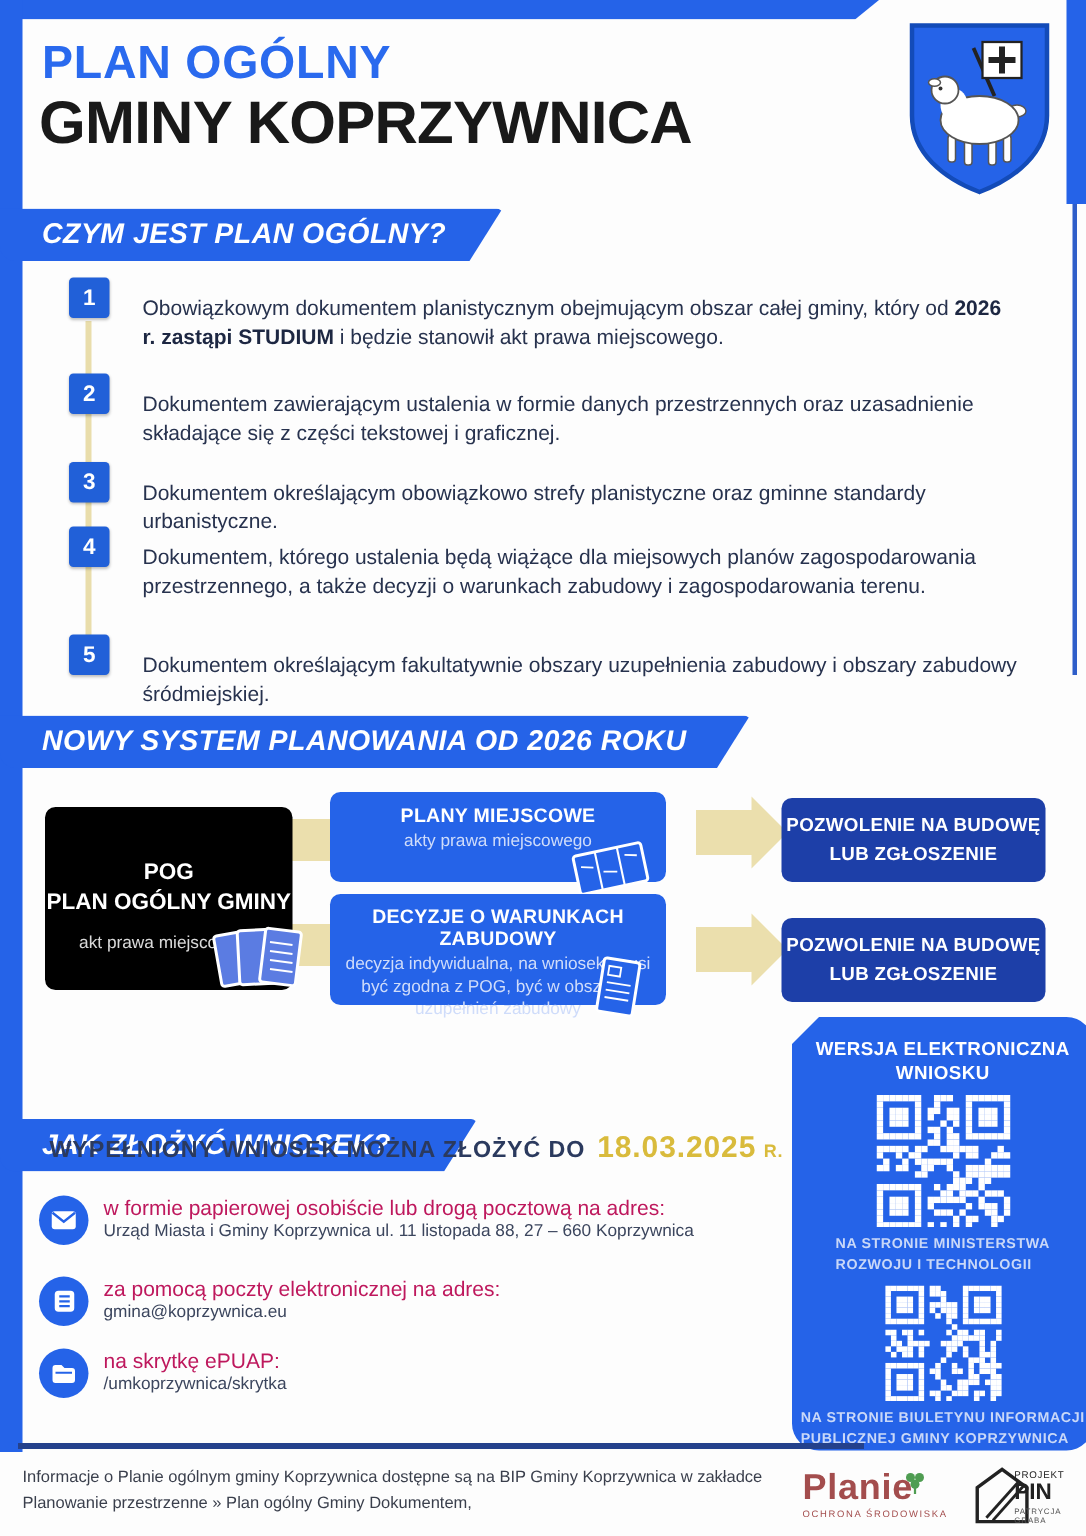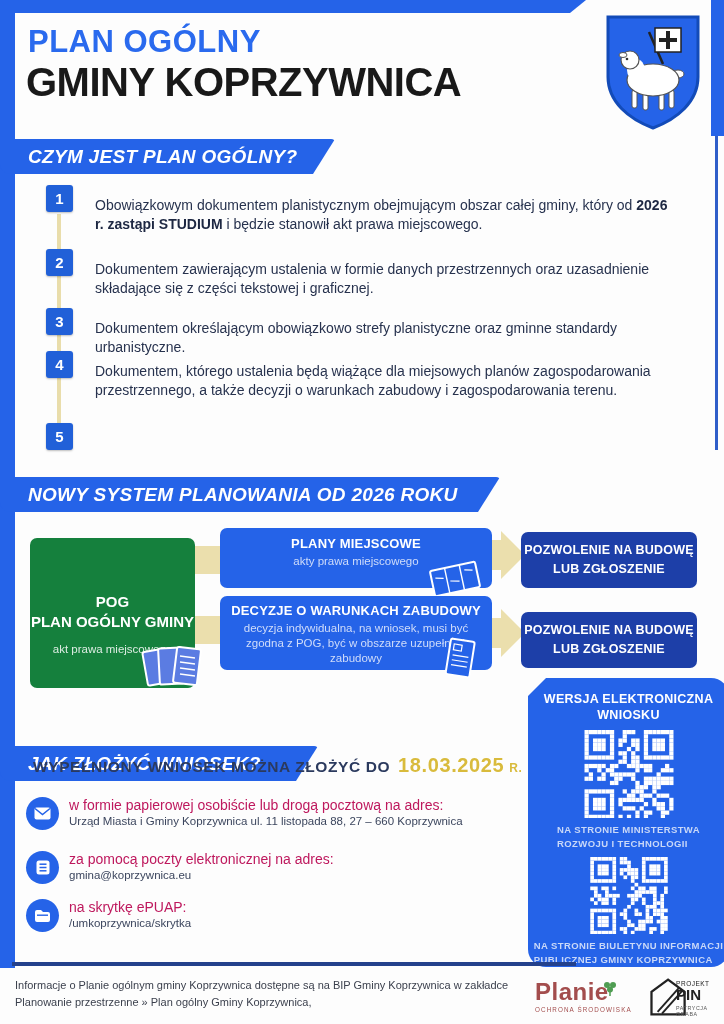--- a/index.html
+++ b/index.html
@@ -31,24 +31,24 @@
   .list-item{position:absolute;left:46px;width:632px;display:flex;align-items:flex-start;}
   .num-box{flex:0 0 27px;height:27px;margin-top:3px;background:#2160d8;border-radius:3px;
     color:#fff;font-weight:bold;font-size:15px;text-align:center;line-height:27px;
     box-shadow:0 1px 2px rgba(0,0,0,.25);}
   .item-text{margin-left:22px;font-size:14px;line-height:1.38;color:#27324e;}
   .item-text b{font-weight:bold;color:#1d2742;}
   #item-1{top:182px;}#item-2{top:246px;}#item-3{top:305px;}#item-4{top:348px;}#item-5{top:420px;}
   
   .diagram{position:absolute;left:0;top:520px;width:724px;height:165px;}
   .box{position:absolute;border-radius:7px;color:#fff;box-sizing:border-box;text-align:center;}
-  .box-pog{left:30px;top:18px;width:165px;height:150px;background:#15803d;padding-top:54px;}
+  .box-pog{left:30px;top:18px;width:165px;height:122px;background:#000000;padding-top:34px;}
   .box-pog .t{font-size:15px;font-weight:bold;line-height:1.3;}
   .box-pog .s{font-size:11.5px;color:rgba(255,255,255,.85);margin-top:12px;}
-  .box-mid{left:220px;width:272px;background:#2563e8;padding:8px 10px;}
+  .box-mid{left:220px;width:224px;background:#2563e8;padding:8px 10px;}
   .box-plans{top:8px;height:60px;}
   .box-dec{top:76px;height:74px;padding-top:7px;}
   .box-mid .t{font-size:13px;font-weight:bold;letter-spacing:.2px;}
   .box-mid .s{font-size:11.5px;color:#cfdcfa;margin-top:3px;line-height:1.3;}
   .box-right{left:521px;width:176px;height:56px;background:#1d3fa8;
     display:flex;flex-direction:column;justify-content:center;}
   .box-right .t{font-size:12.5px;font-weight:bold;line-height:1.5;letter-spacing:.2px;}
   #permit-1{top:12px;}#permit-2{top:92px;}
   .band{position:absolute;background:#ebdfad;}
   .band-1{left:190px;top:26px;width:34px;height:28px;}
@@ -142,20 +142,21 @@
   <div class="list-item" id="item-3">
     <div class="num-box">3</div>
     <p class="item-text"><span>Dokumentem określającym obowiązkowo strefy planistyczne oraz gminne standardy urbanistyczne.</span></p>
   </div>
   <div class="list-item" id="item-4">
     <div class="num-box">4</div>
     <p class="item-text"><span>Dokumentem, którego ustalenia będą wiążące dla miejsowych planów zagospodarowania przestrzennego, a także decyzji o warunkach zabudowy i zagospodarowania terenu.</span></p>
   </div>
   <div class="list-item" id="item-5">
     <div class="num-box">5</div>
+    <p class="item-text"><span>Dokumentem określającym fakultatywnie obszary uzupełnienia zabudowy i obszary zabudowy śródmiejskiej.</span></p>
   </div>
 
   <div class="banner" id="banner-system">
     <div class="inner">NOWY SYSTEM PLANOWANIA OD 2026 ROKU</div>
   </div>
 
   <div class="diagram">
     <div class="band band-1"></div>
     <div class="band band-2"></div>
     <div class="band arr-band-1"></div>
@@ -739,21 +740,21 @@
     <div class="qr-cap">
       <span style="display:block">NA STRONIE BIULETYNU INFORMACJI</span>
       <span style="display:block">PUBLICZNEJ GMINY KOPRZYWNICA</span>
     </div>
   </div>
   <div class="qr-cut"></div>
 
   <div class="foot-line"></div>
   <div class="foot-text">
     <span style="display:block">Informacje o Planie ogólnym gminy Koprzywnica dostępne są na BIP Gminy Koprzywnica w zakładce</span>
-    <span style="display:block">Planowanie przestrzenne » Plan ogólny Gminy Koprzywnica,</span>
+    <span style="display:block">Planowanie przestrzenne » Plan ogólny Gminy Dokumentem,</span>
   </div>
 
   <div class="lemitor">
     <div>
       <span class="name">Planie</span><svg width="16" height="16" viewBox="0 0 16 16">
           <circle cx="5" cy="5" r="3" fill="#4f9d52"></circle>
           <circle cx="11" cy="5" r="3" fill="#4f9d52"></circle>
           <circle cx="8" cy="9.5" r="3" fill="#4f9d52"></circle>
           <line x1="8" y1="10" x2="8" y2="16" stroke="#4f9d52" stroke-width="1.5"></line>
         </svg>

